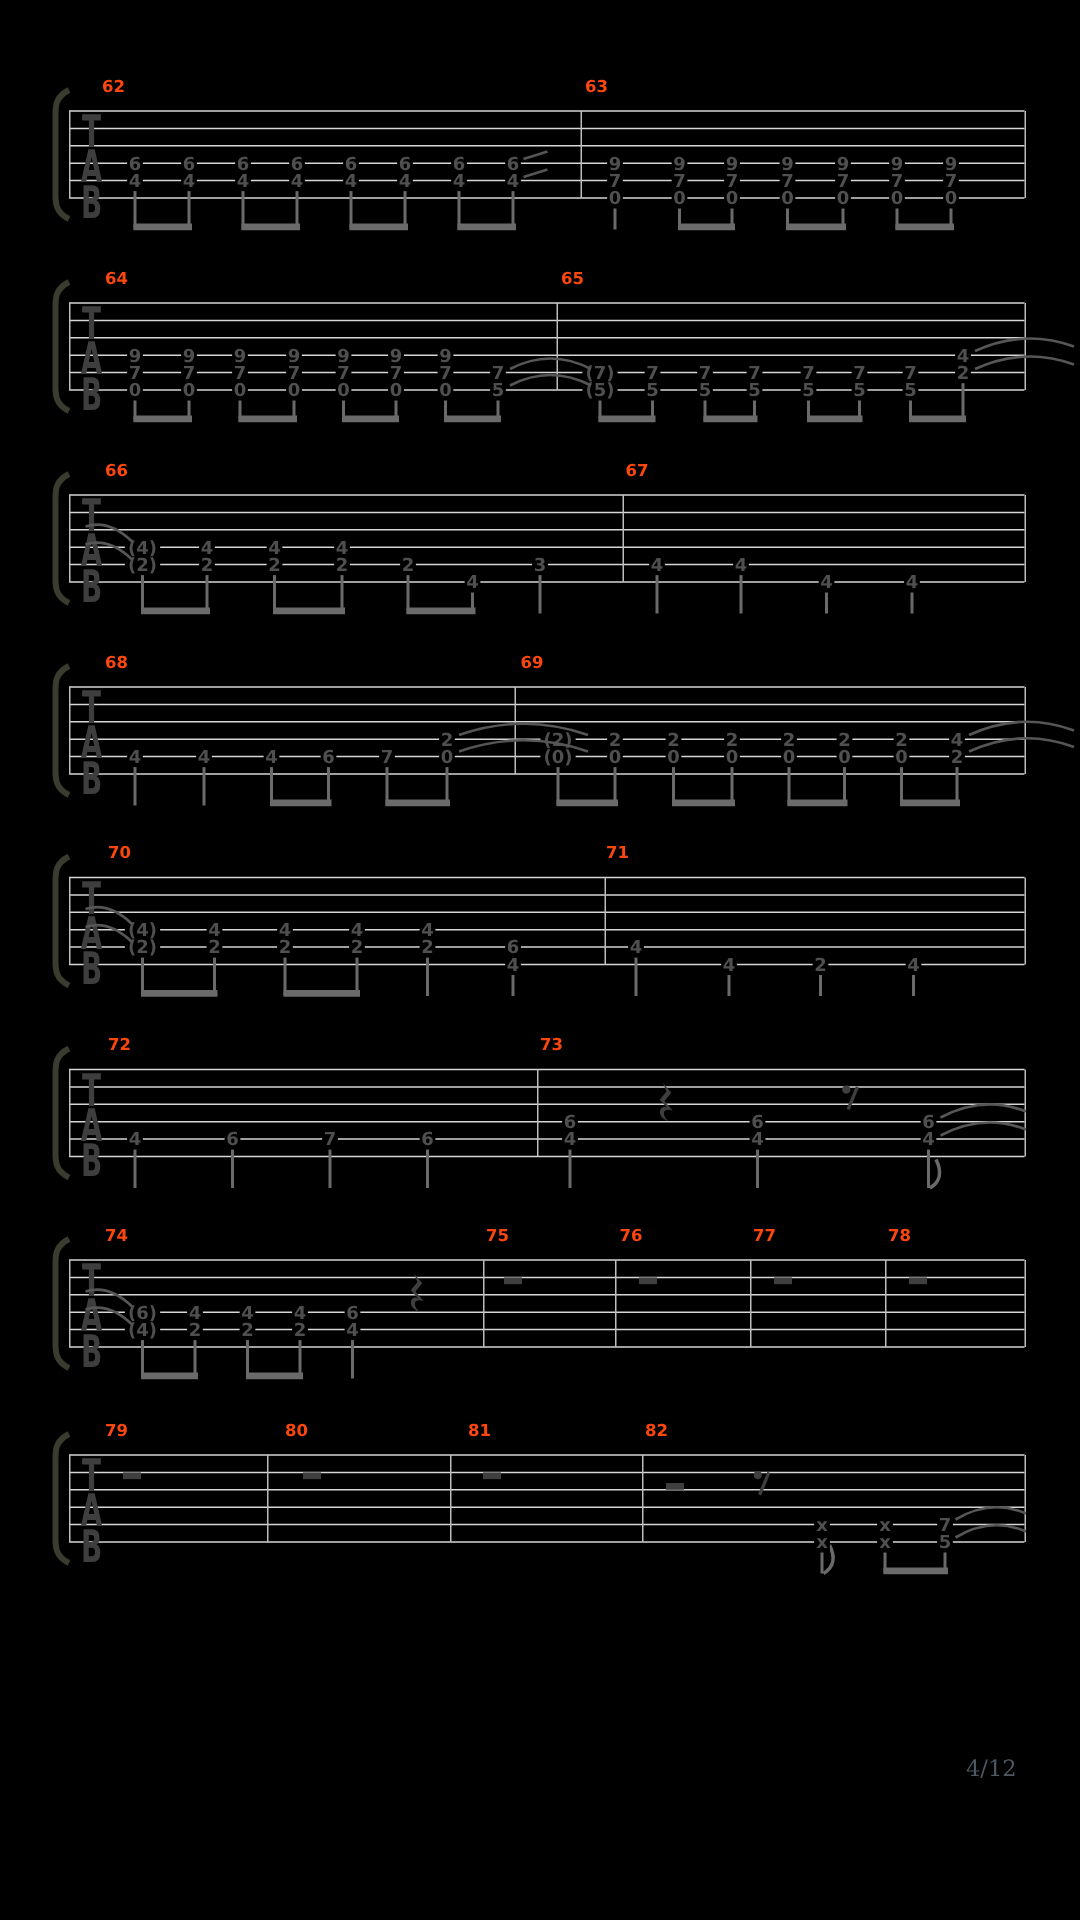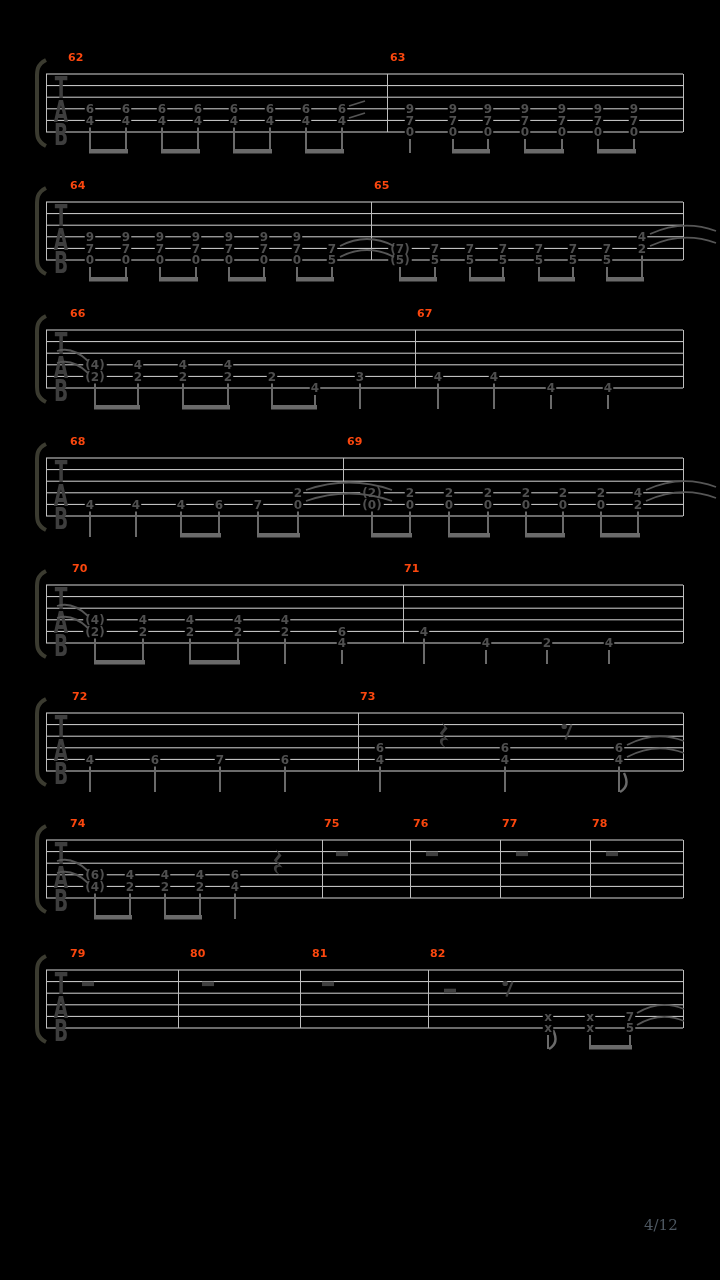--- a/index.html
+++ b/index.html
@@ -1,19 +1,19 @@
 <!DOCTYPE html>
 <html><head>
 <meta charset="utf-8">
 <style>
   html,body{margin:0;padding:0;background:#000;}
   .page{position:relative;width:720px;height:1280px;background:#000;overflow:hidden;
         font-family:"DejaVu Sans", sans-serif;}
   #score{position:absolute;left:0;top:0;}
-  .page-indicator{position:absolute;left:644px;top:1216px;width:60px;text-align:left;
+  .page-indicator{position:absolute;left:644px;top:1170px;width:60px;text-align:left;
         font-family:"DejaVu Serif", serif;font-size:15px;color:#4d5761;}
   text{font-family:"DejaVu Sans", sans-serif;}
 </style>
 </head>
 <body>
 
 <div class="page">
   <svg id="score" width="720" height="1280" viewBox="0 0 720 1280">
       <g>
         <path d="M 46 60 C 36 65 37 72 37 80 L 37 126 C 37 134 36 141 46 146" stroke="#3b3b30" stroke-width="4" fill="none"></path>

